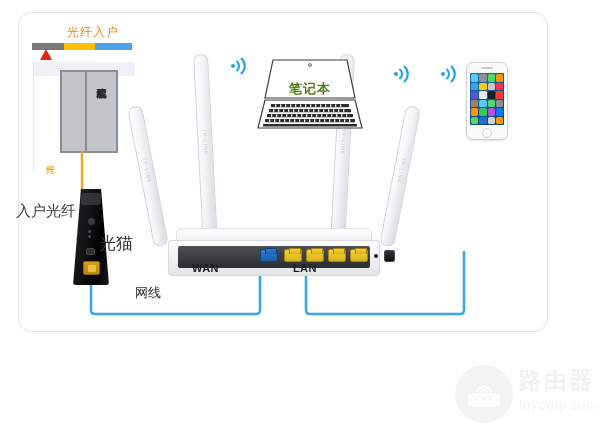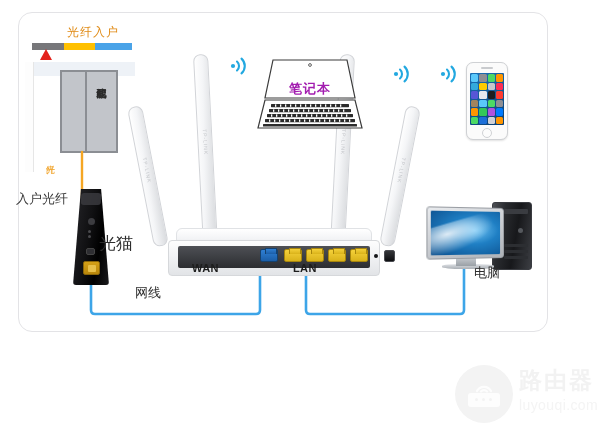--- a/index.html
+++ b/index.html
@@ -50,21 +50,21 @@
     font-size:10px;color:#2b2b2b;line-height:1.12;letter-spacing:0;
     writing-mode:vertical-rl;text-orientation:upright;font-weight:bold;
   }
 
   
   #fiber-vert-label{
     left:45px;top:158px;font-size:9px;color:#f0a022;
     writing-mode:vertical-rl;text-orientation:upright;line-height:1.05;
   }
   #incoming-fiber-label{
-    left:16px;top:190px;font-size:13px;color:#3a3a3a;white-space:nowrap;
+    left:16px;top:202px;font-size:15px;color:#3a3a3a;white-space:nowrap;
   }
 
   
   #modem{left:73px;top:189px;width:36px;height:96px;}
   #modem-body{
     left:0;top:0;width:36px;height:96px;
     background:linear-gradient(100deg,#26262a 0%,#101012 45%,#000 70%,#1a1a1d 100%);
     border-radius:7px 7px 3px 3px;
     clip-path:polygon(22% 0%,78% 0%,100% 100%,0% 100%);
   }
@@ -139,21 +139,21 @@
   #wan-label{left:192px;top:262px;font-size:11px;font-weight:bold;color:#1d1d1d;letter-spacing:.4px;}
   #lan-label{left:293px;top:262px;font-size:11px;font-weight:bold;color:#1d1d1d;letter-spacing:.4px;}
 
   
   .wifi{position:absolute;width:22px;height:20px;}
 
   
   #laptop{left:255px;top:58px;width:110px;height:72px;}
   #laptop-label{
     position:absolute;left:0;top:22px;width:110px;text-align:center;
-    font-size:13px;font-weight:bold;color:#a21caf;letter-spacing:1px;
+    font-size:13px;font-weight:bold;color:#4d7c0f;letter-spacing:1px;
   }
 
   
   #phone{left:466px;top:62px;width:42px;height:78px;}
   #phone-shell{
     left:0;top:0;width:42px;height:78px;background:#fbfbfb;
     border:1px solid #cfd1d4;border-radius:7px;box-sizing:border-box;
     box-shadow:0 1px 2px rgba(0,0,0,.12);
   }
   #phone-speaker{left:15px;top:5px;width:12px;height:1.5px;background:#c9cbce;border-radius:1px;}
@@ -420,35 +420,20 @@
       <i style="background:#af52de"></i>
       <i style="background:#007aff"></i>
       <i style="background:#4cd964"></i>
       <i style="background:#1d6fd8"></i>
       <i style="background:#d1d1d6"></i>
       <i style="background:#ff9500"></i>
     </div>
     <div class="abs" id="phone-home"></div>
   </div>
 
-  <div class="abs" id="computer">
-    <div class="abs" id="tower-side"></div>
-    <div class="abs" id="tower"></div>
-    <div class="abs" id="tower-drive"></div>
-    <div class="abs" id="tower-dot"></div>
-    <div class="abs tower-vent" style="top:44px;"></div>
-    <div class="abs tower-vent" style="top:50px;"></div>
-    <div class="abs tower-vent" style="top:56px;"></div>
-    <div class="abs" id="monitor-base"></div>
-    <div class="abs" id="monitor-stand"></div>
-    <div class="abs" id="monitor-frame">
-      <div id="monitor-screen"></div>
-    </div>
-    <div class="abs" id="computer-label">电脑</div>
-  </div>
 
   <div class="abs" id="watermark">
     <div class="abs" id="wm-circle"></div>
     <svg class="abs" style="left:17px;top:14px;" width="24" height="14" viewBox="0 0 24 14">
       <path d="M 5 12 A 8 8 0 0 1 19 12" fill="none" stroke="#fdfdfd" stroke-width="2.2" stroke-linecap="round"></path>
       <path d="M 9 12.5 A 4 4 0 0 1 15 12.5" fill="none" stroke="#fdfdfd" stroke-width="2.2" stroke-linecap="round"></path>
     </svg>
     <div class="abs" id="wm-router">
       <i style="left:7px;"></i>
       <i style="left:14px;"></i>

